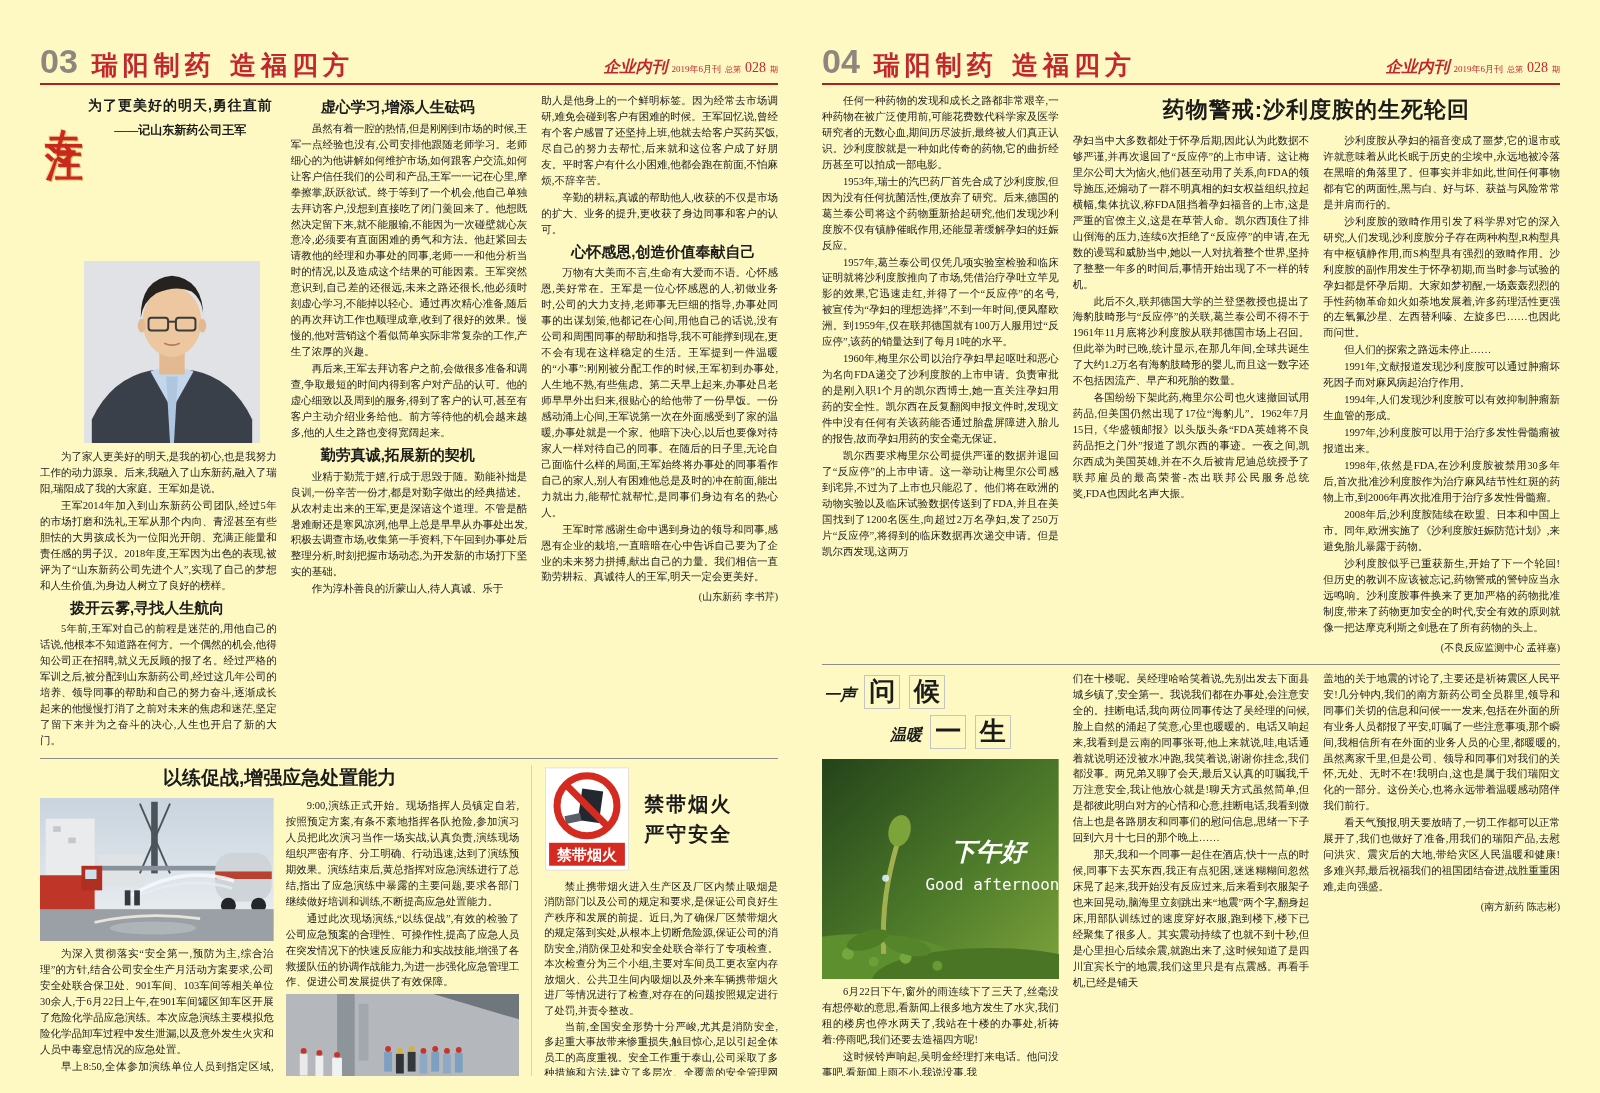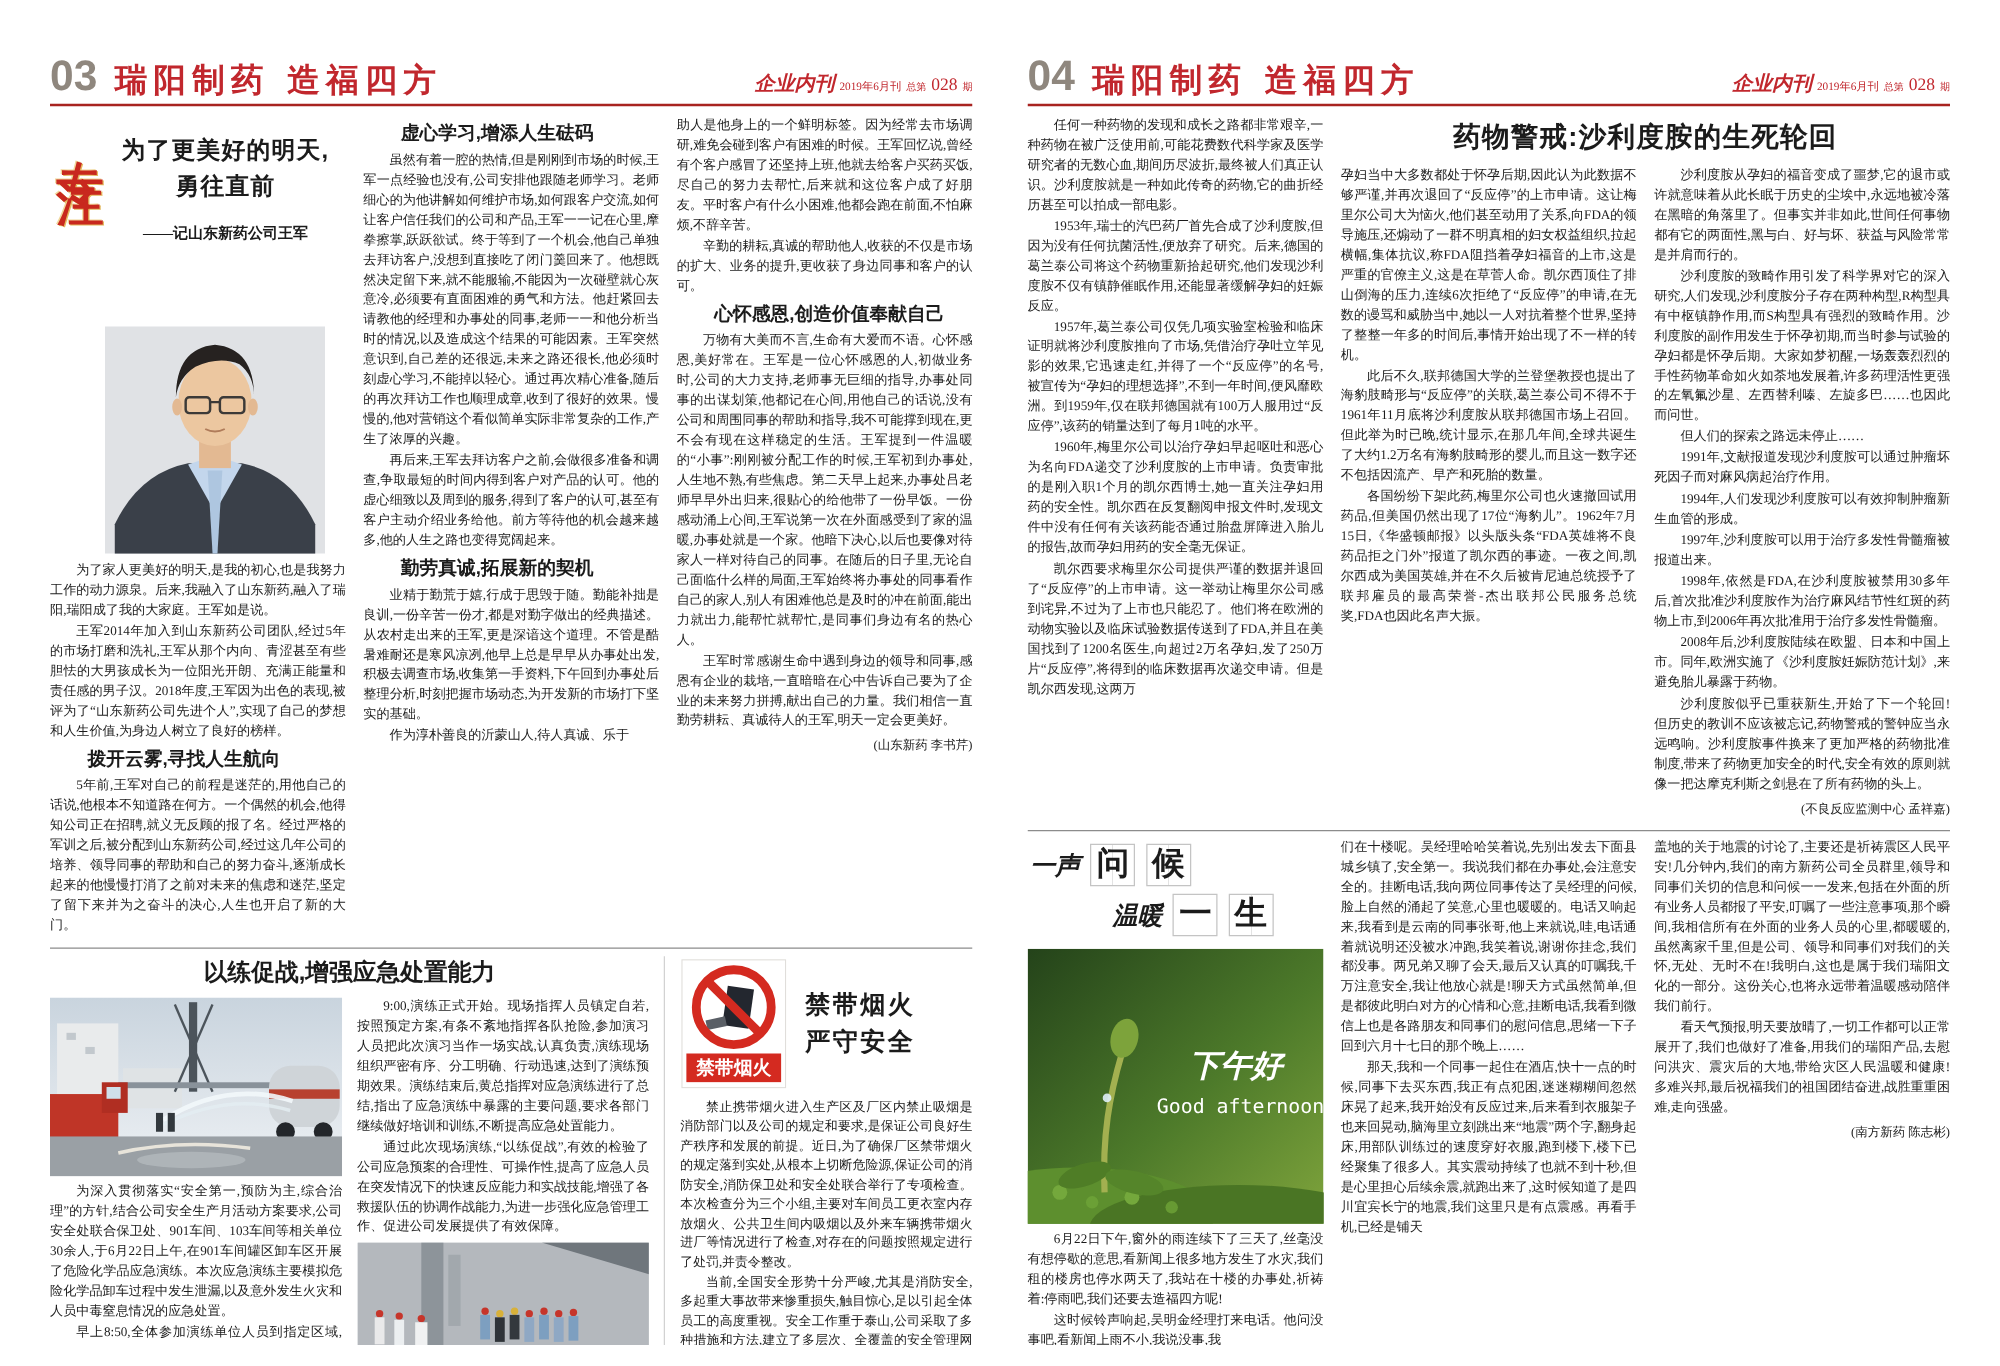--- a/index.html
+++ b/index.html
@@ -1,16 +1,16 @@
 <!DOCTYPE html>
 <html><head>
 <meta charset="utf-8">
 <style>
   html,body{margin:0;padding:0;background:#e9e7e2;}
-  .sheet{position:relative;width:1600px;height:1093px;background:#ffffff;overflow:hidden;
+  .sheet{position:relative;width:1600px;height:1093px;background:#fef9c3;overflow:hidden;
          font-family:"Liberation Serif",serif;color:#1b1b1b;}
   .page{position:absolute;top:26px;width:738px;height:1050px;overflow:hidden;}
   #page03{left:40px;} #page04{left:822px;}
 
   
   .phead{display:flex;align-items:flex-end;border-bottom:2px solid #a82320;padding-bottom:5px;height:52px;}
   .pagenum{font-family:"Liberation Sans",sans-serif;font-size:34px;font-weight:bold;color:#8f877e;line-height:1;}
   .slogan{font-family:"DejaVu Serif",serif;font-weight:bold;color:#c1272d;
           font-size:26px;letter-spacing:5px;margin-left:14px;line-height:1;}
   .mast{margin-left:auto;color:#c1272d;display:flex;align-items:baseline;gap:4px;}
@@ -26,21 +26,21 @@
   .col h4.subhead{margin:3px 0 2px 0;font-size:15px;text-indent:2em;font-weight:bold;
                   font-family:"Liberation Sans",sans-serif;}
 
   
   .art1{display:flex;gap:14px;margin-top:8px;}
   .feat-top{display:flex;margin-bottom:4px;}
   .zhuanzhu{width:44px;writing-mode:vertical-rl;font-family:"DejaVu Serif",serif;font-weight:bold;
             font-size:38px;letter-spacing:14px;color:#c8281e;line-height:1.05;height:160px;
             text-shadow:1px 1px 0 #e3b95f,-1px -1px 0 #f0d79a;margin-top:4px;}
   .tblock{flex:1;text-align:center;padding-top:2px;}
-  .feat-title{font-family:"Liberation Sans",sans-serif;font-size:19px;margin:12px;letter-spacing:1px;}
+  .feat-title{font-family:"Liberation Sans",sans-serif;font-size:14px;margin:0;letter-spacing:1px;}
   .feat-sub{font-size:12px;font-weight:bold;margin-top:5px;}
   .portrait{display:block;margin:0 6px 6px 44px;}
 
   .section-rule{border:none;border-top:1px solid #8c8c8c;margin:8px 0 6px 0;}
 
   
   .drill{display:flex;gap:12px;}
   .drill-main{flex:2.05;min-width:0;}
   .drill-title{text-align:center;font-family:"Liberation Sans",sans-serif;font-size:19px;margin:0 0 7px 0;}
   .cols2{display:flex;gap:12px;}
@@ -55,21 +55,21 @@
   
   .drug{display:grid;grid-template-columns:1fr 1fr 1fr;grid-template-rows:auto 1fr;column-gap:14px;margin-top:8px;}
   .drug-title{grid-column:2/4;grid-row:1;text-align:center;font-family:"Liberation Sans",sans-serif;
               font-size:22px;margin:2px 0 8px 0;letter-spacing:1px;}
   .dcol1{grid-column:1;grid-row:1/3;} .dcol2{grid-column:2;grid-row:2;} .dcol3{grid-column:3;grid-row:2;}
 
   
   .greet{display:flex;gap:14px;}
   .greet-head{margin:4px 0 10px 2px;font-family:"DejaVu Serif",serif;}
   .gh-line2{padding-left:66px;margin-top:6px;}
-  .gh-plain{font-size:20px;font-weight:bold;font-style:italic;}
+  .gh-plain{font-size:16px;font-weight:bold;font-style:italic;}
   .gh-box{display:inline-block;font-size:26px;font-weight:bold;border:1px solid #c4c4c4;
           padding:1px 4px;margin-left:5px;line-height:1.15;
           background-image:linear-gradient(to right,transparent 49.4%,#e3e3e3 49.4%,#e3e3e3 50.6%,transparent 50.6%),
                            linear-gradient(to bottom,transparent 49.4%,#e3e3e3 49.4%,#e3e3e3 50.6%,transparent 50.6%);}
 </style>
 </head>
 <body>
 
 <div class="sheet">
 

